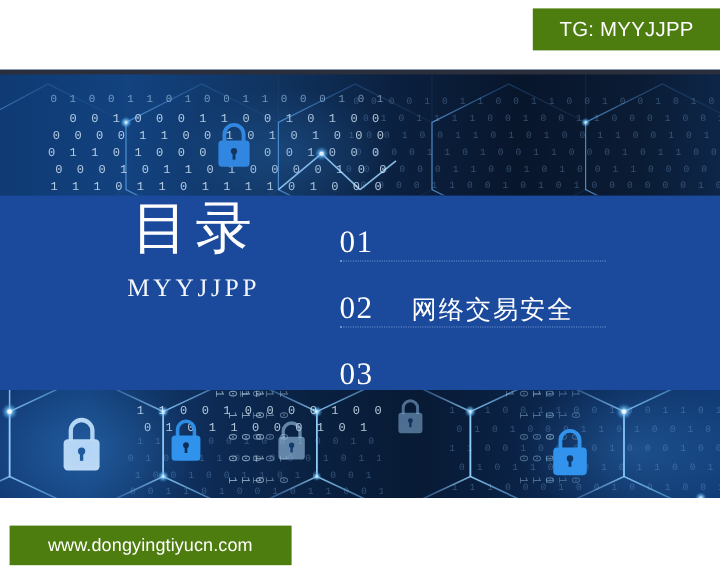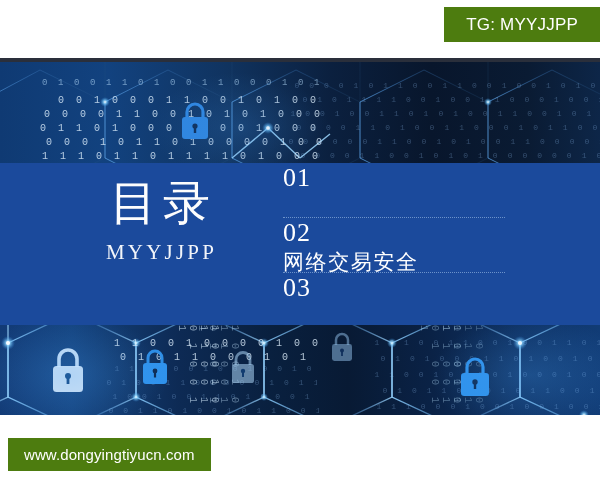--- a/index.html
+++ b/index.html
@@ -30,21 +30,21 @@
     right: 0px;
     height: 35px;
     padding: 0 22px 0 22px;
     font-size: 17px;
     letter-spacing: 0.2px;
   }
   #wm-bottom {
     left: 8px;
     top: 438px;
     height: 33px;
-    padding: 0 16px;
+    padding: 0 32px;
     font-size: 15px;
     letter-spacing: 0.1px;
   }
 
   
   .slide {
     position: absolute;
     left: 0;
     top: 58px;
     width: 600px;
@@ -145,21 +145,21 @@
     position: absolute;
     left: 0;
     top: 105px;
     width: 600px;
     height: 162px;
   }
 
   .left-title {
     position: absolute;
     left: 60px;
-    top: 12px;
+    top: 0;
     width: 200px;
     text-align: center;
     color: #ffffff;
   }
   .cn-title {
     font-family: "Liberation Serif", "DejaVu Serif", serif;
     font-size: 47px;
     line-height: 56px;
     letter-spacing: 6px;
     font-weight: 400;
@@ -179,22 +179,21 @@
   .toc-list {
     position: absolute;
     left: 283px;
     top: 0px;
     width: 222px;
   }
   .toc-row {
     position: relative;
     height: 54px;
     display: flex;
-    align-items: flex-start;
-    flex-direction: column;
+    align-items: flex-end;
   }
   .toc-num {
     width: 60px;
     font-family: "Liberation Serif", "DejaVu Serif", serif;
     font-size: 26px;
     color: #ffffff;
     letter-spacing: 1px;
   }
   .toc-label {
     font-family: "Liberation Serif", "DejaVu Serif", serif;

